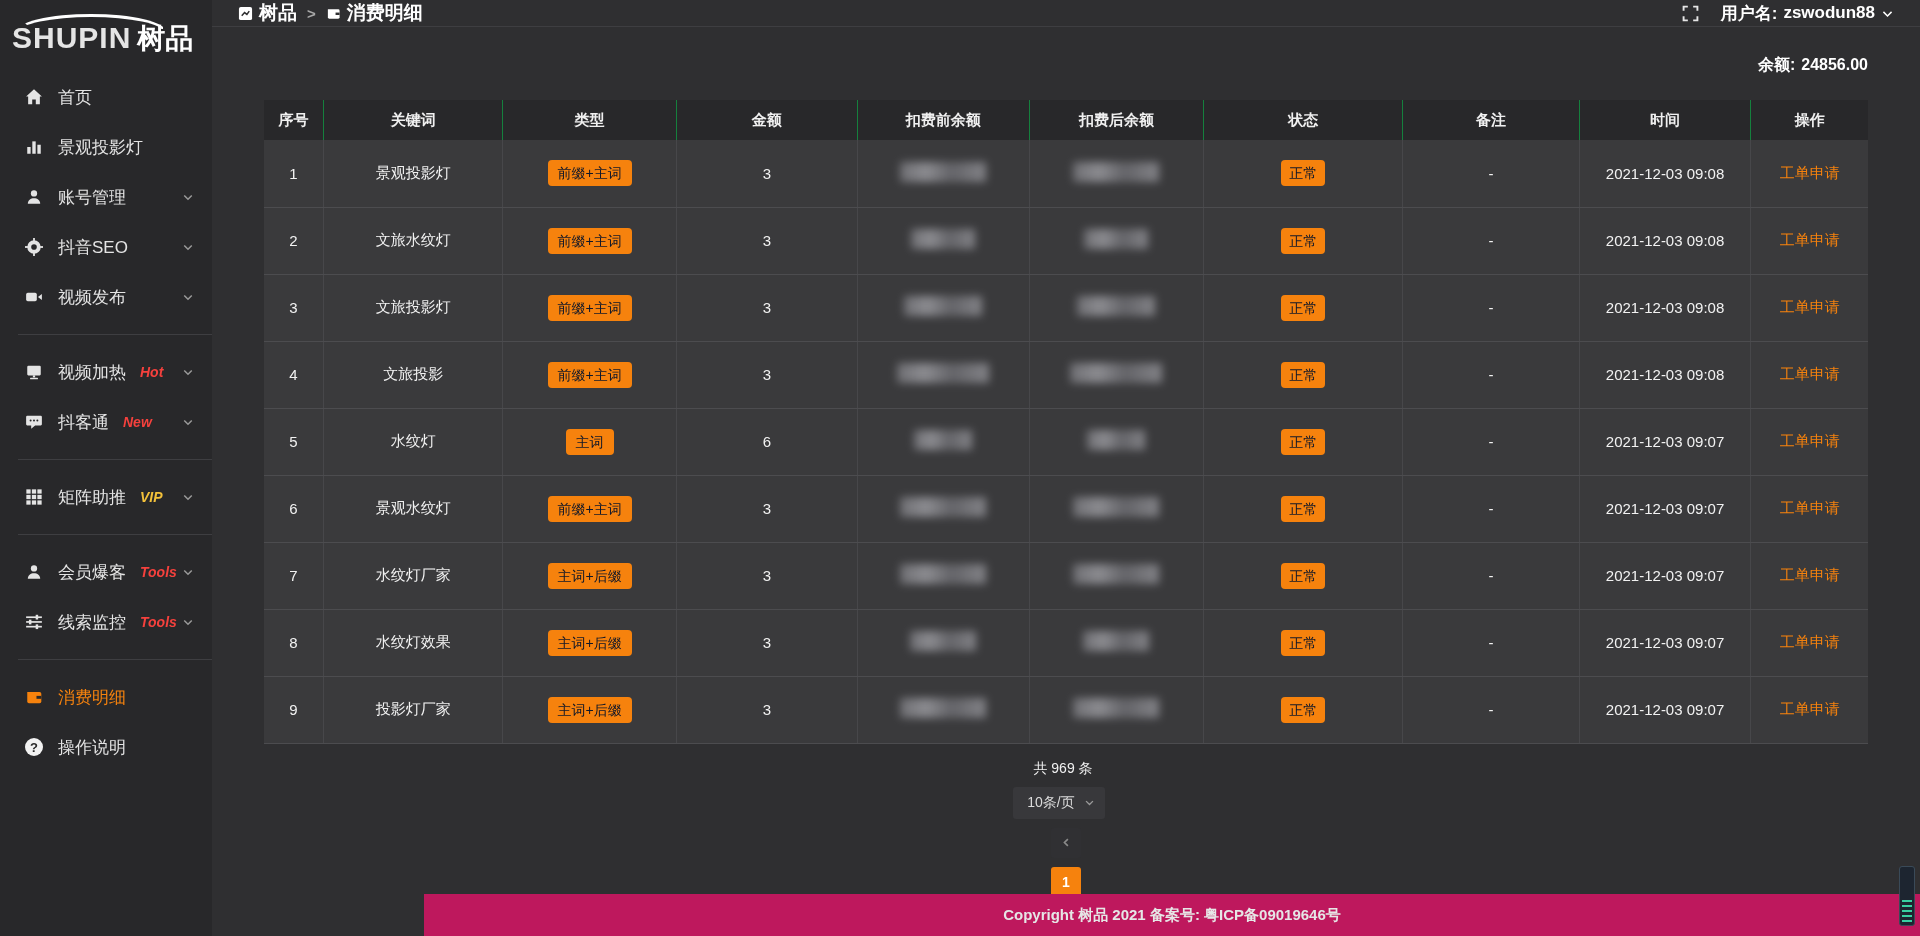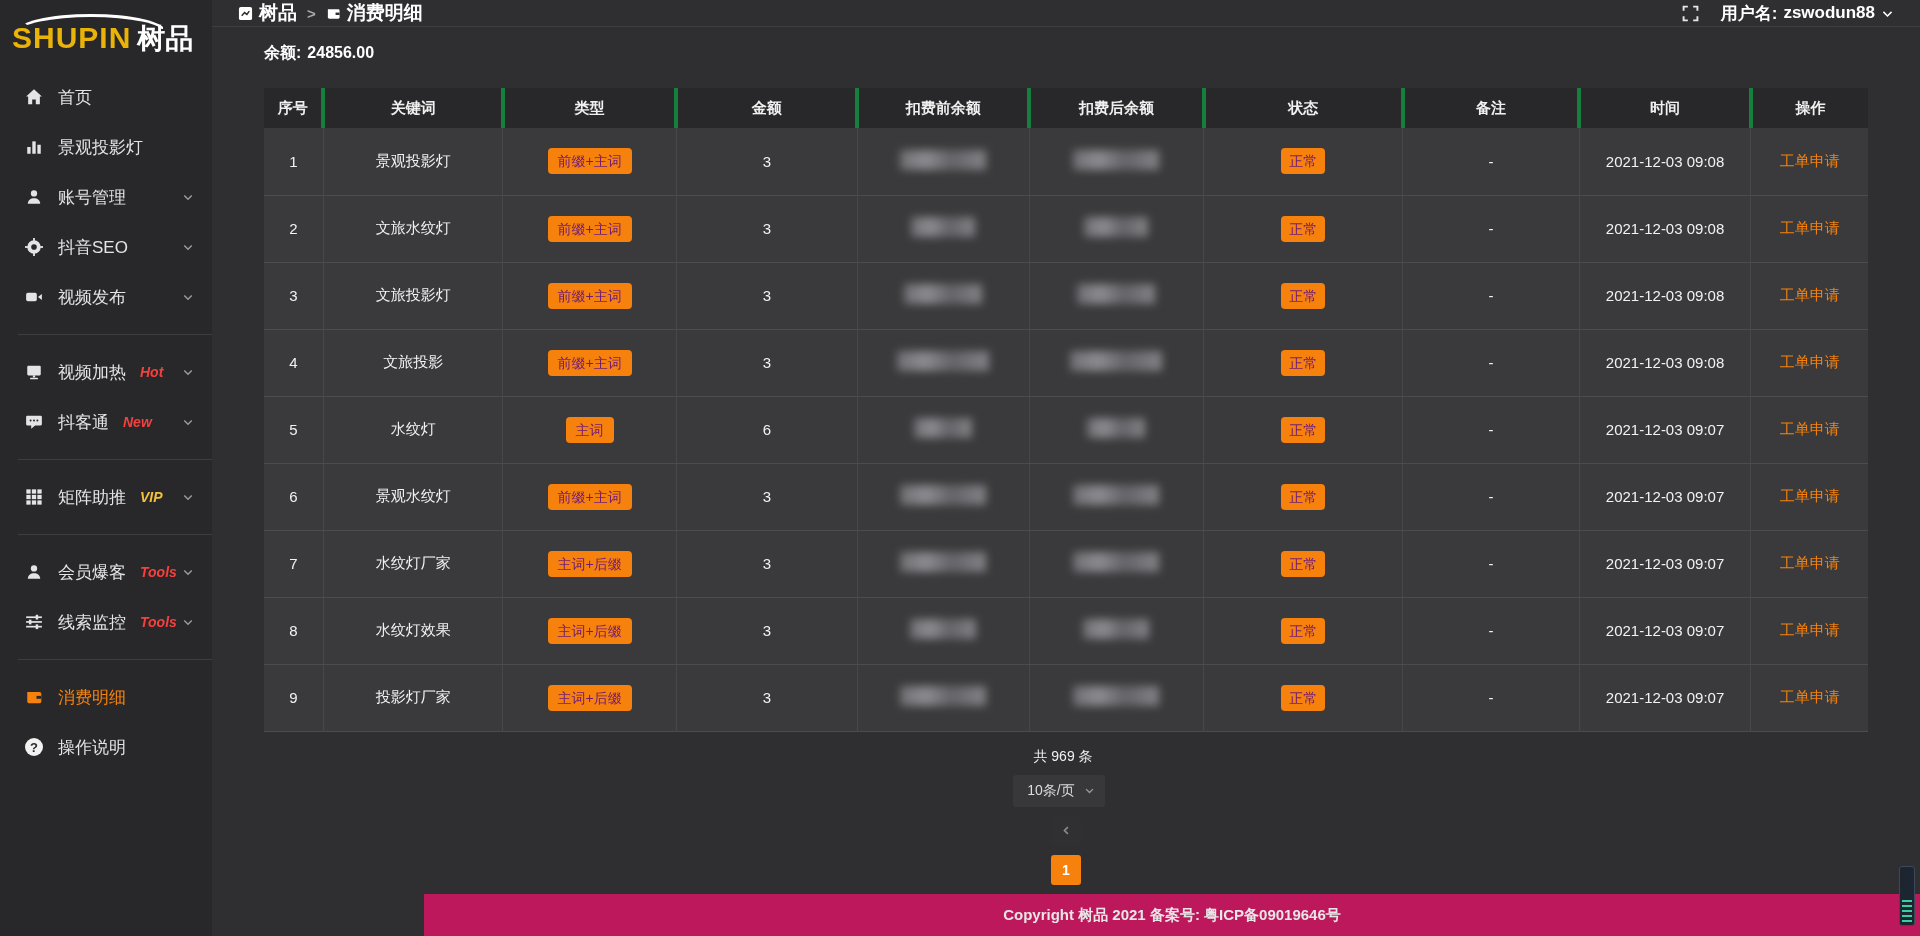--- a/index.html
+++ b/index.html
@@ -19,21 +19,21 @@
     font-family:"Liberation Sans","DejaVu Sans",sans-serif;
     color:#ececec;
   }
   .app{display:flex;width:100%;height:100%;}
 
   
   .sidebar{width:212px;min-width:212px;height:100%;background:var(--side-bg);padding-top:10px;}
   .logo{position:relative;padding:10px 0 14px 12px;white-space:nowrap;}
   .logo-arc{position:absolute;left:16px;top:4px;width:150px;height:18px;
     border:3px solid transparent;border-top:3px solid #fff;border-radius:50%/100% 100% 0 0;}
-  .logo-en{font-size:30px;font-weight:800;letter-spacing:1px;color:#eab308;}
+  .logo-en{font-size:30px;font-weight:800;letter-spacing:1px;color:#e5e5e5;}
   .logo-cn{font-size:28px;font-weight:800;color:#fff;margin-left:6px;}
   .side-item{height:50px;display:flex;align-items:center;padding:0 18px 0 24px;cursor:pointer;color:#e4e4e4;font-size:17px;}
   .side-item.active{color:var(--accent);}
   .si-icon{width:20px;display:inline-flex;justify-content:center;margin-right:14px;flex:none;}
   .si-label{flex:none;}
   .si-badge{font-size:14px;font-weight:bold;font-style:italic;margin-left:14px;color:var(--red);}
   .si-badge.gold{color:var(--gold);}
   .si-chevron{margin-left:auto;color:#9a9a9a;display:inline-flex;}
   .side-divider{height:1px;background:#3e3e41;margin:12px 0 12px 18px;}
   .q-icon{width:18px;height:18px;border-radius:50%;background:#f2f2f2;color:#2a2a2a;
@@ -43,33 +43,33 @@
   .main{flex:1;display:flex;flex-direction:column;position:relative;}
   .topbar{height:58px;display:flex;align-items:center;padding:0 26px;border-bottom:1px solid #3e3e41;}
   .breadcrumb{display:flex;align-items:center;gap:10px;font-size:19px;font-weight:bold;color:#fff;}
   .crumb{display:flex;align-items:center;gap:6px;cursor:pointer;}
   .crumb-sep{color:#a8a8a8;font-size:15px;font-weight:bold;}
   .topbar-right{margin-left:auto;display:flex;align-items:center;gap:22px;}
   .fullscreen-btn{display:inline-flex;cursor:pointer;color:#e6e6e6;}
   .user-entry{display:flex;align-items:center;gap:6px;font-size:17px;font-weight:bold;color:#fff;cursor:pointer;}
 
   .content{padding:0 52px;flex:1;}
-  .balance{margin-top:16px;font-size:16px;font-weight:bold;color:#fff;}
+  .balance{margin-top:28px;font-size:16px;font-weight:bold;color:#fff;text-align:right;}
   .balance b{margin-left:6px;}
 
   table.data{width:100%;border-collapse:collapse;table-layout:fixed;margin-top:24px;background:var(--row-bg);}
   table.data thead th{
     background:var(--thead-bg);height:40px;font-size:15px;font-weight:bold;color:#f0f0f0;
-    border-right:4px solid #15803d;text-align:center;}
+    border-right:1px solid #15803d;text-align:center;}
   table.data thead th:last-child{border-right:none;}
   table.data td{
     height:67px;text-align:center;vertical-align:middle;font-size:15px;color:#f2f2f2;
     border-right:1px solid #47474a;border-bottom:1px solid #4c4c4f;}
   table.data td:last-child{border-right:none;}
-  .type-badge,.status-badge{display:inline-block;background:var(--accent);color:#701a75;
+  .type-badge,.status-badge{display:inline-block;background:var(--accent);color:#0f172a;
     border-radius:4px;font-size:14px;padding:6px 10px;line-height:1;}
   .status-badge{padding:6px 8px;}
   .action-link{color:var(--accent);cursor:pointer;}
   .blob{display:inline-block;width:86px;height:20px;border-radius:2px;filter:blur(4px);
     background:linear-gradient(90deg,#77777c,#9a9a9f 30%,#6b6b70 60%,#8f8f94);opacity:.85;}
   tbody tr:nth-child(2) .blob{width:64px;}
   tbody tr:nth-child(4) .blob{width:92px;}
   tbody tr:nth-child(5) .blob{width:58px;}
   tbody tr:nth-child(8) .blob{width:66px;}
   tbody tr:nth-child(3) .blob{width:78px;}

